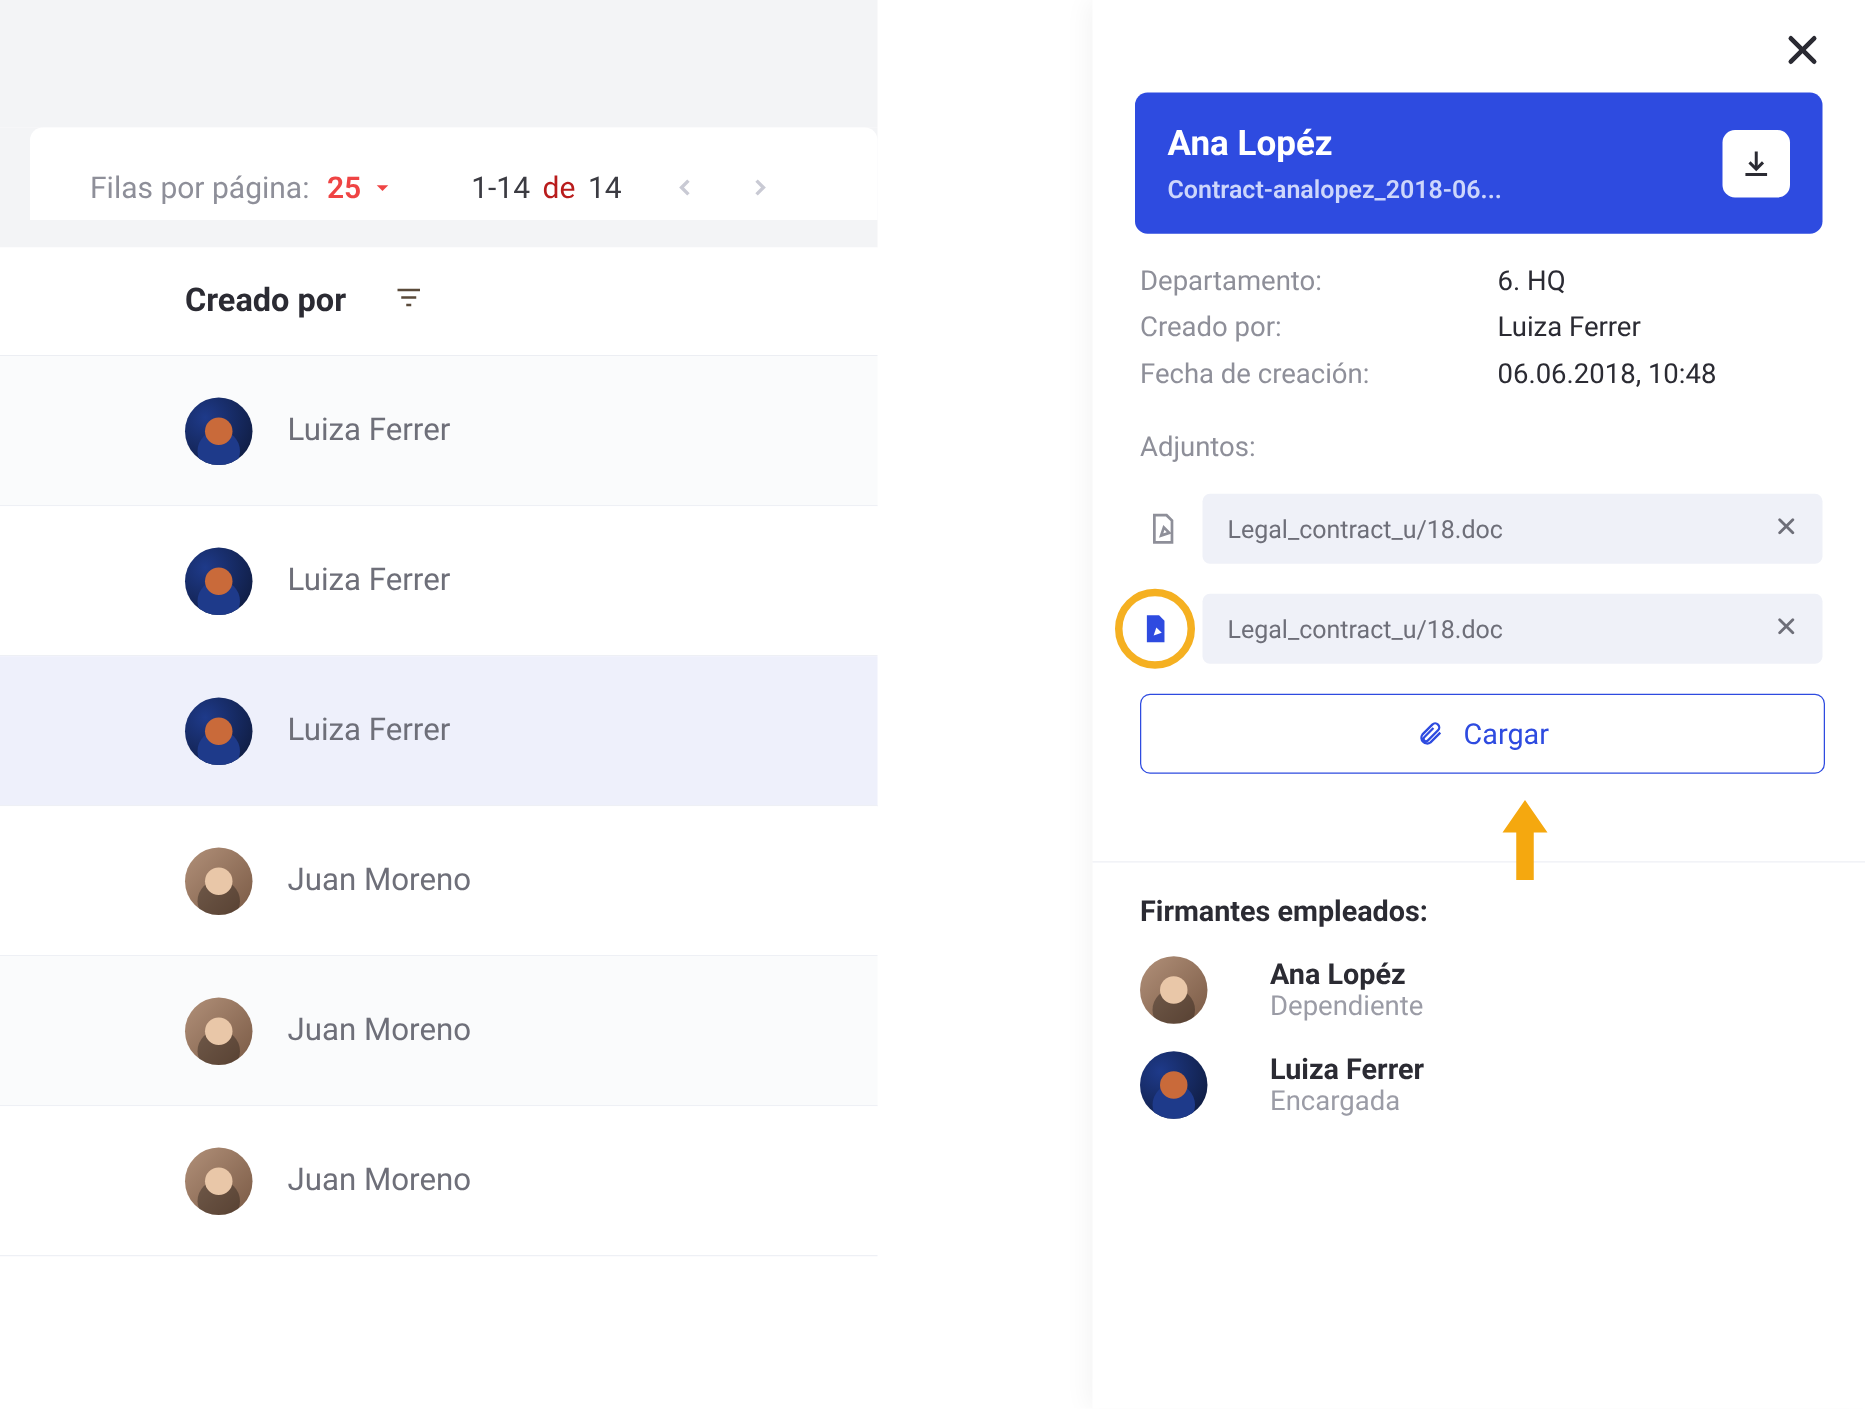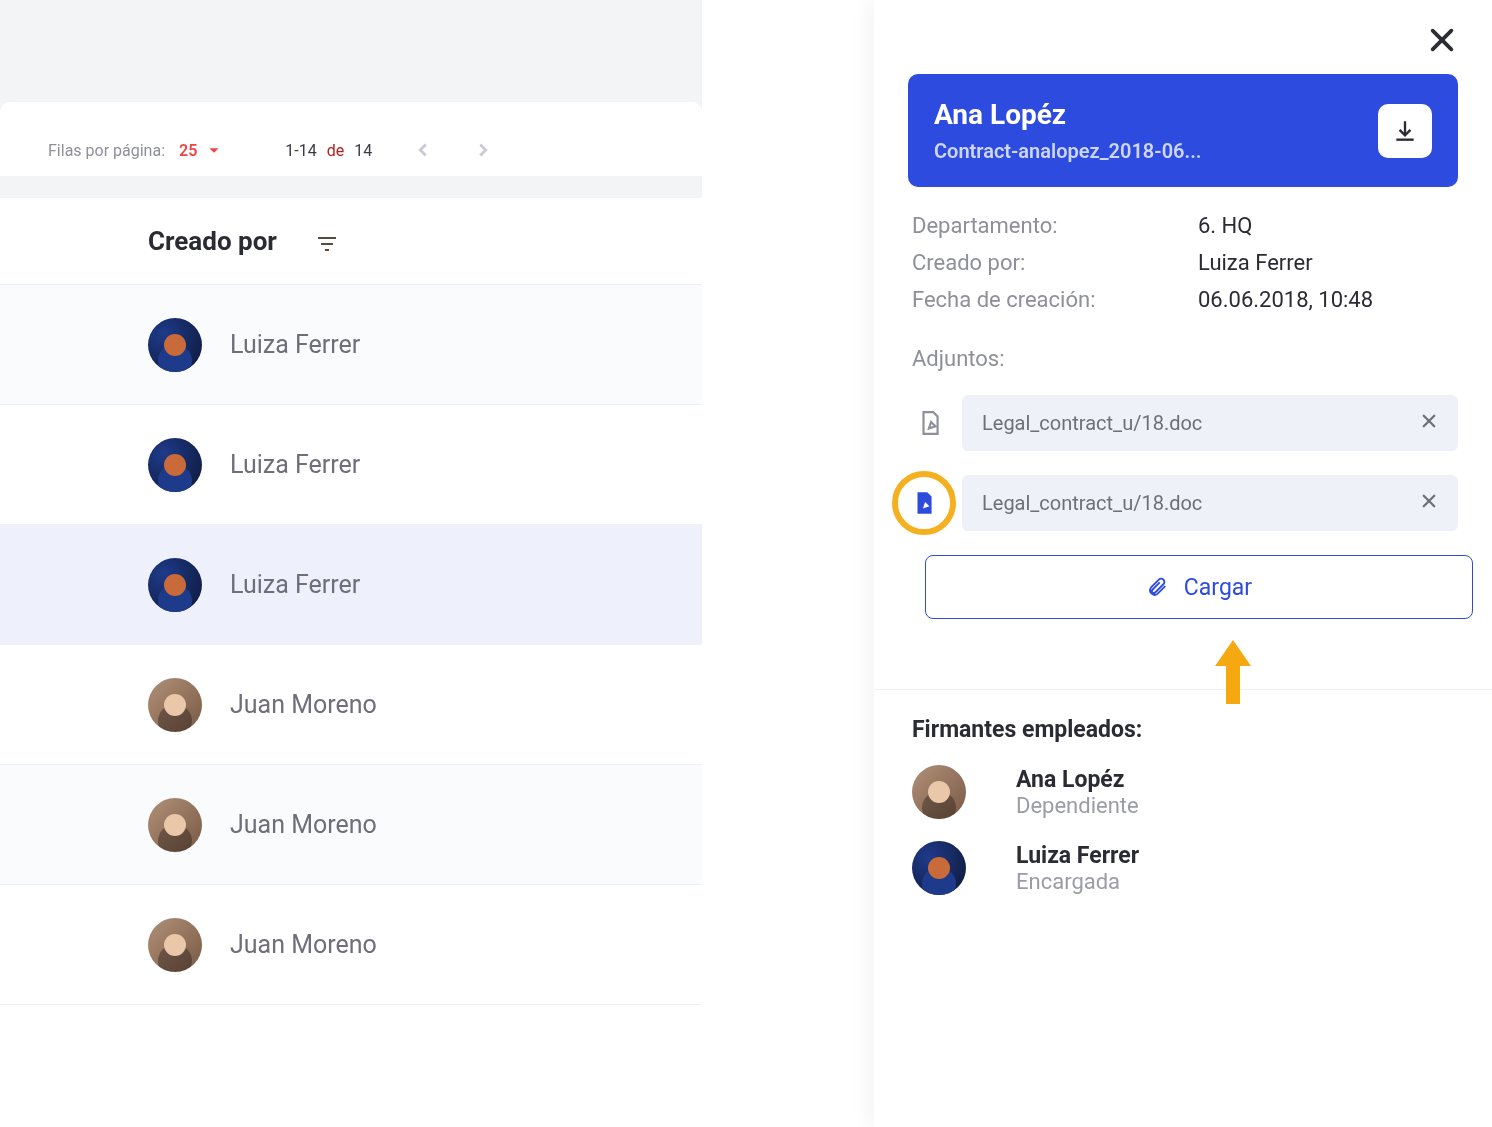--- a/index.html
+++ b/index.html
@@ -19,42 +19,43 @@
       flex-direction: column;
     }
     .gap1 { height: 102px; background: #f3f4f6; }
     .toolbar-wrap { background: #f3f4f6; padding-bottom: 22px; }
     .toolbar {
       background: #fff;
       border-radius: 10px 10px 0 0;
       padding: 34px 48px 12px 48px;
       display: flex;
       align-items: center;
-      font-size: 16px;
+      font-size: 24px;
       color: #8e8f99;
+      margin-left: 24px;
     }
     .toolbar .rpp-label { margin-right: 14px; }
     .toolbar .rpp-value {
       color: #ef4444;
       font-weight: 600;
       display: inline-flex;
       align-items: center;
       cursor: pointer;
     }
     .toolbar .rpp-value svg { margin-left: 6px; }
     .toolbar .range { margin-left: 60px; color: #3b3b42; }
     .toolbar .de { margin: 0 10px; color: #b91c1c; }
     .toolbar .total { color: #3b3b42; }
     .toolbar .nav { margin-left: 40px; display: flex; gap: 38px; }
     .toolbar .nav-btn { color: #c9cad4; cursor: pointer; display: inline-flex; }
 
     .table { background: #fff; }
     .thead {
       display: flex;
-      align-items: flex-end;
+      align-items: flex-start;
       padding: 28px 0 28px 148px;
       font-size: 26px;
       font-weight: 700;
       color: #2b2b33;
       border-bottom: 1px solid #eceef3;
       gap: 20px;
     }
     .thead .filter-ic { margin-left: 18px; display: inline-flex; color: #5a4a3a; }
     .row {
       display: flex;
@@ -141,21 +142,21 @@
       position:absolute; left:-22px; top:52px;
       background:#444a52; color:#fff; font-size:19px;
       padding:12px 20px; border-radius:4px; white-space:nowrap;
       z-index:5;
     }
 
     .upload-btn{
       border:1.5px solid #2e4be0; border-radius:8px;
       height:64px; display:flex; align-items:center; justify-content:center;
       color:#2e4be0; font-size:23px; cursor:pointer; gap:16px;
-      width: 548px; margin-left: 17px; position:relative;
+      width: 548px; margin-left: 4px; position:relative;
     }
     .arrow-hint{
       position:absolute; top:84px; left:50%; transform:translateX(14px);
       color:#f5a80f;
     }
 
     .divider{ border-top:1px solid #eef0f5; margin: 70px -34px 0 -34px; }
 
     .signers-label{ font-size:23px; font-weight:700; color:#2b2b33; margin: 26px 0 22px 4px;}
     .signer{ display:flex; align-items:center; margin-bottom: 22px; padding-left:4px;}

